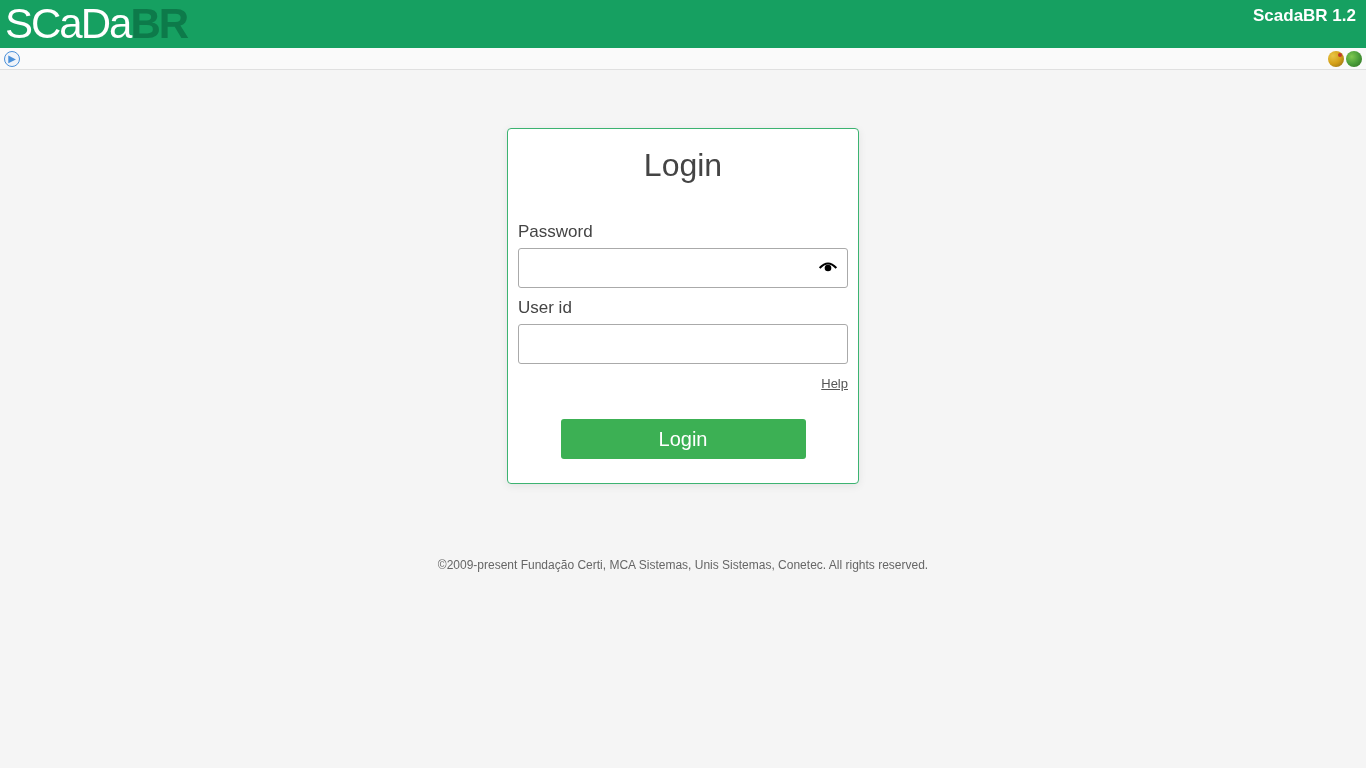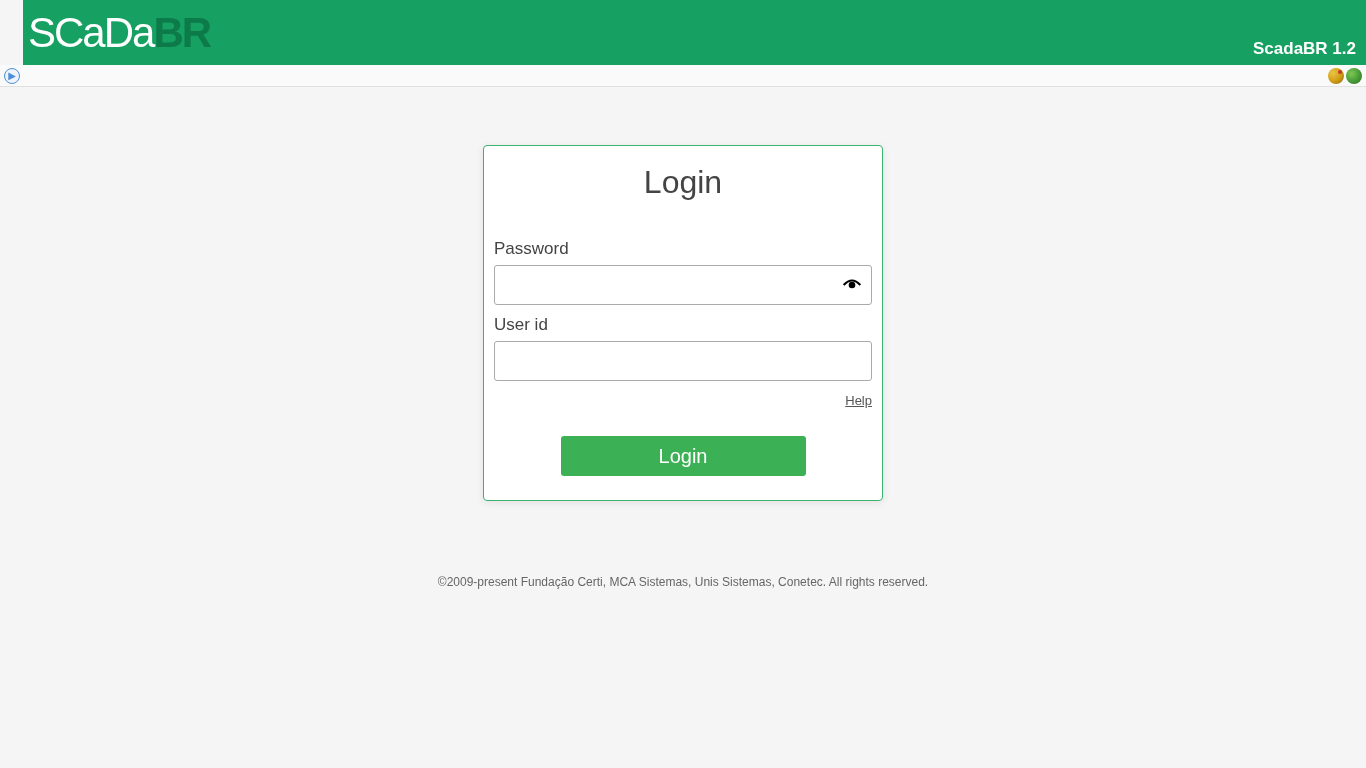--- a/index.html
+++ b/index.html
@@ -11,26 +11,25 @@
     body {
       font-family: -apple-system, BlinkMacSystemFont, "Segoe UI", Arial, sans-serif;
       background: #f5f5f5;
       width: 1366px;
       height: 768px;
       overflow: hidden;
     }
     
     .header {
       background: #16a061;
-      height: 65px;
+      height: 48px;
       display: flex;
       align-items: center;
       justify-content: space-between;
       padding: 0 10px 0 5px;
-      margin-left: 23px;
     }
     
     .logo {
       font-size: 42px;
       font-weight: 500;
       letter-spacing: -2px;
       line-height: 1;
       font-family: Arial, sans-serif;
     }
     
@@ -41,21 +40,21 @@
     .logo-br {
       color: #0d7a4a;
       font-weight: 700;
     }
     
     .version {
       color: #ffffff;
       font-weight: bold;
       font-size: 17px;
       align-self: flex-end;
-      padding-bottom: 6px;
+      padding-bottom: 22px;
     }
     
     .toolbar {
       background: #fafafa;
       height: 22px;
       border-bottom: 1px solid #e0e0e0;
       display: flex;
       align-items: center;
       justify-content: space-between;
       padding: 0 4px;
@@ -110,21 +109,21 @@
       background: radial-gradient(circle at 35% 35%, #7ec850, #4a9e3a, #2d6a1f);
     }
     
     .main-content {
       display: flex;
       justify-content: center;
       padding-top: 58px;
     }
     
     .login-card {
-      width: 400px;
+      width: 352px;
       background: #ffffff;
       border: 1px solid #3cb371;
       border-radius: 4px;
       padding: 18px 10px 24px 10px;
       box-shadow: 0 2px 8px rgba(0,0,0,0.08);
     }
     
     .login-title {
       text-align: center;
       font-size: 32px;

